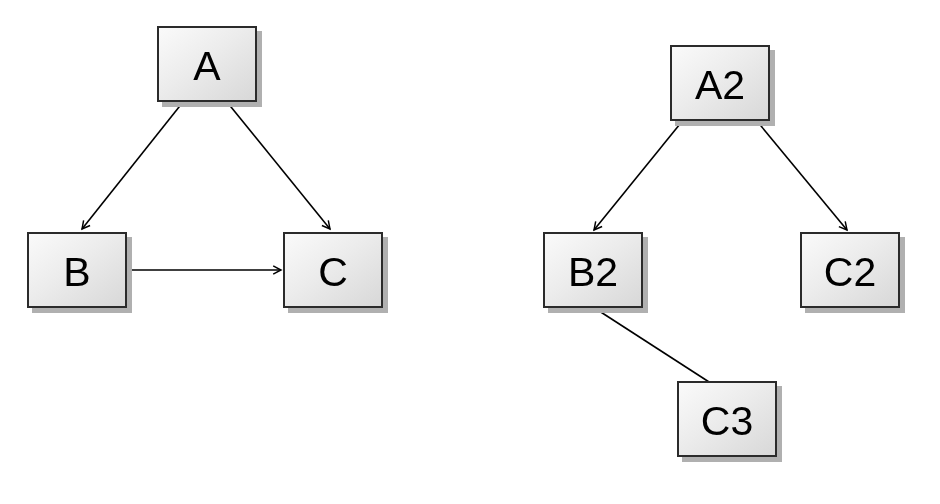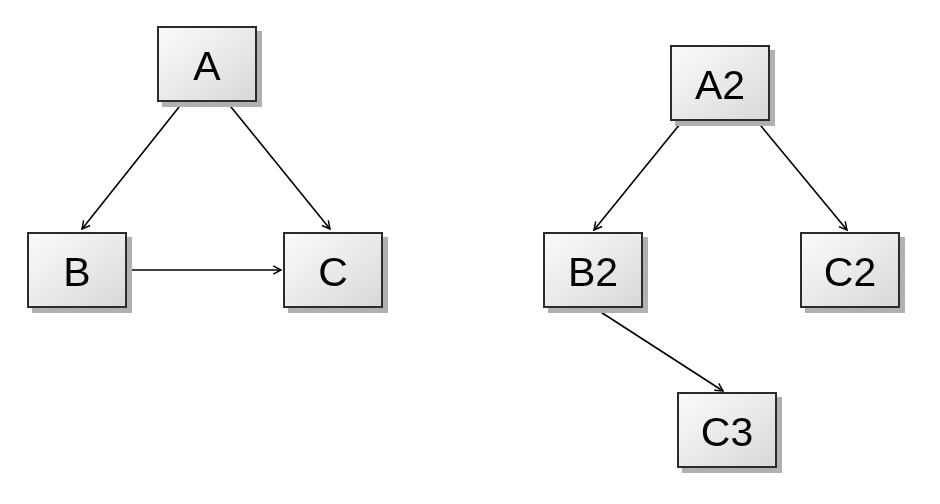--- a/index.html
+++ b/index.html
@@ -87,17 +87,17 @@
   </div>
 
   <div class="node" style="left:543px; top:232px;text-align:right;">
     <span class="node-label">B2</span>
   </div>
 
   <div class="node" style="left:800px; top:232px;justify-content:center;">
     <span class="node-label">C2</span>
   </div>
 
-  <div class="node" style="left:677px; top:392px;">
+  <div class="node" style="left:677px; top:381px;">
     <span class="node-label">C3</span>
   </div>
 
 </div>
 
 </body></html>

